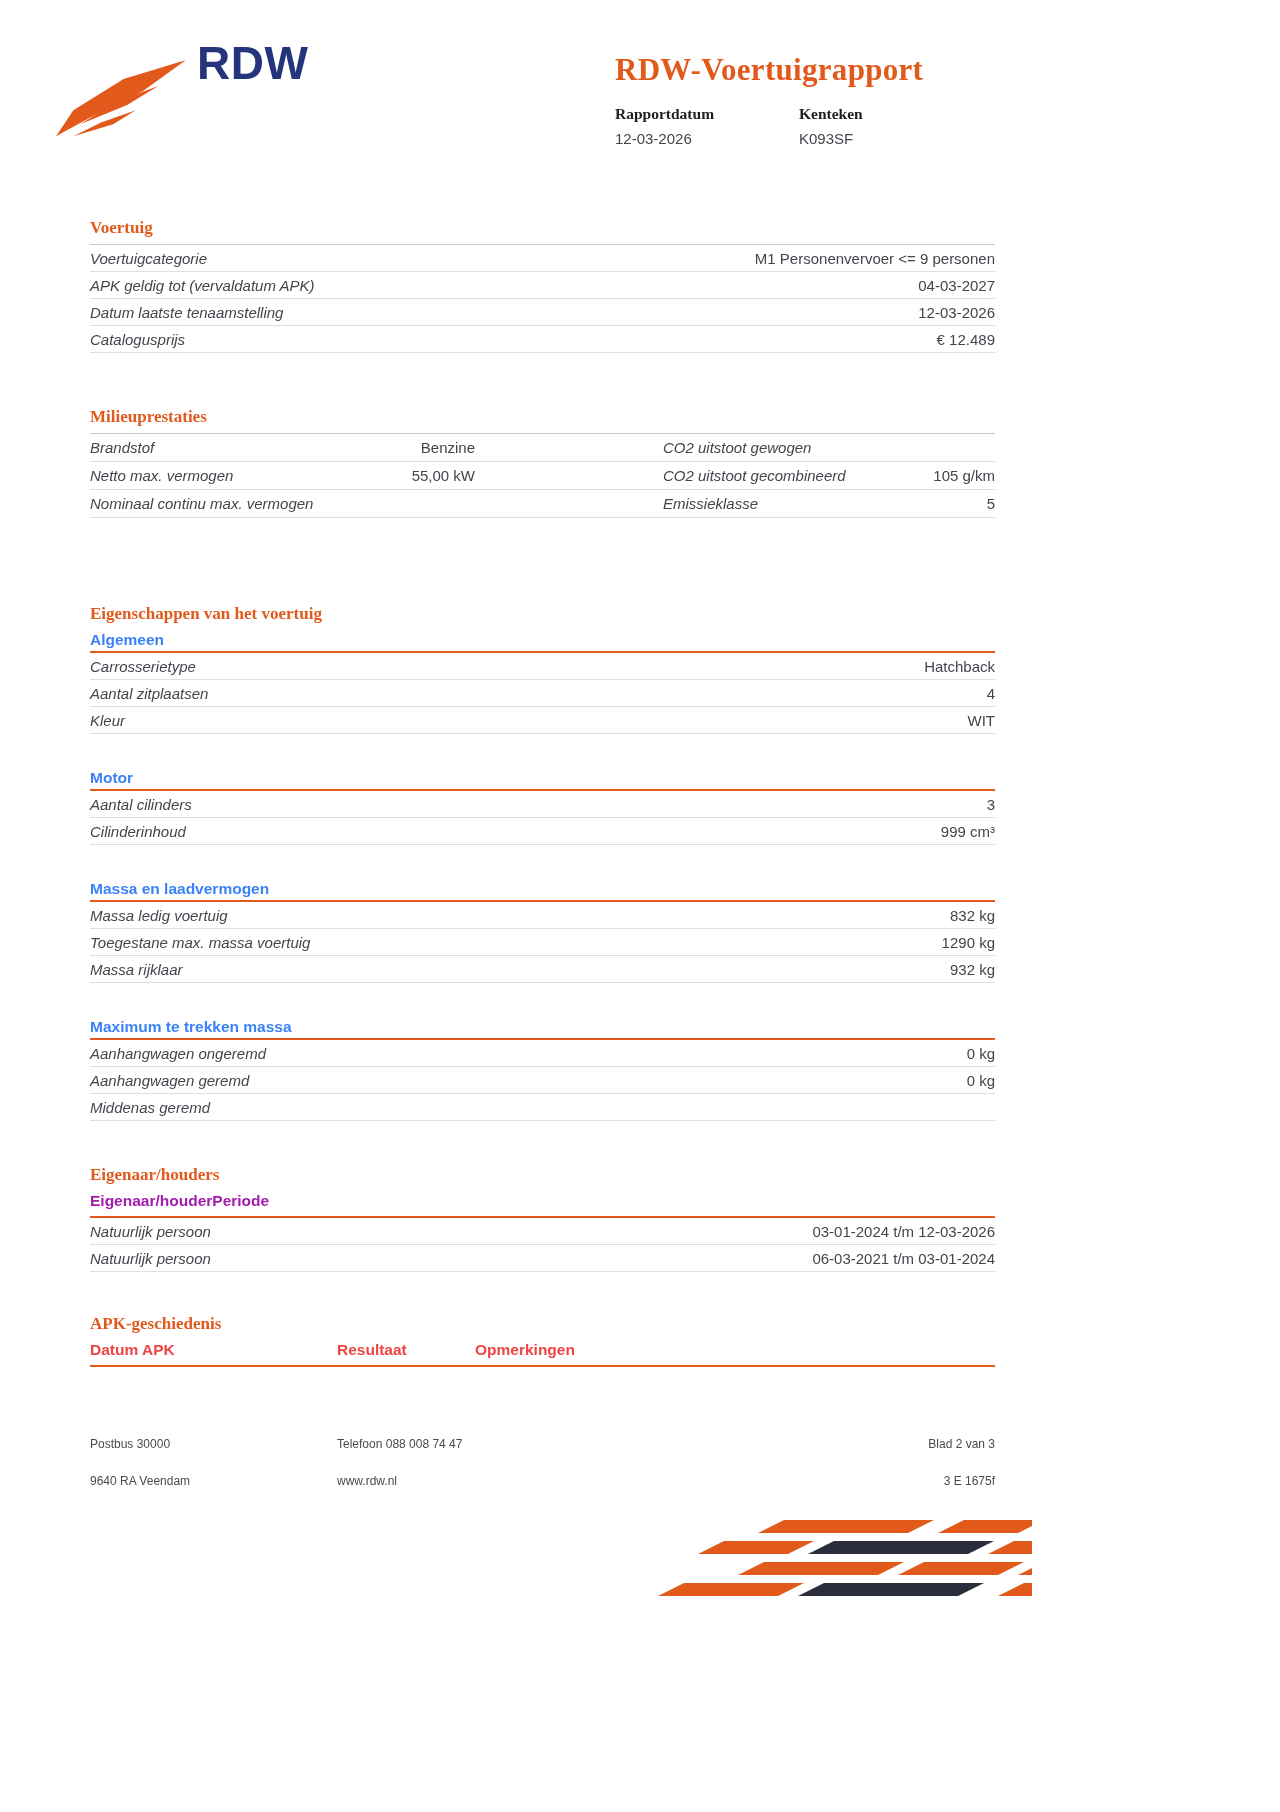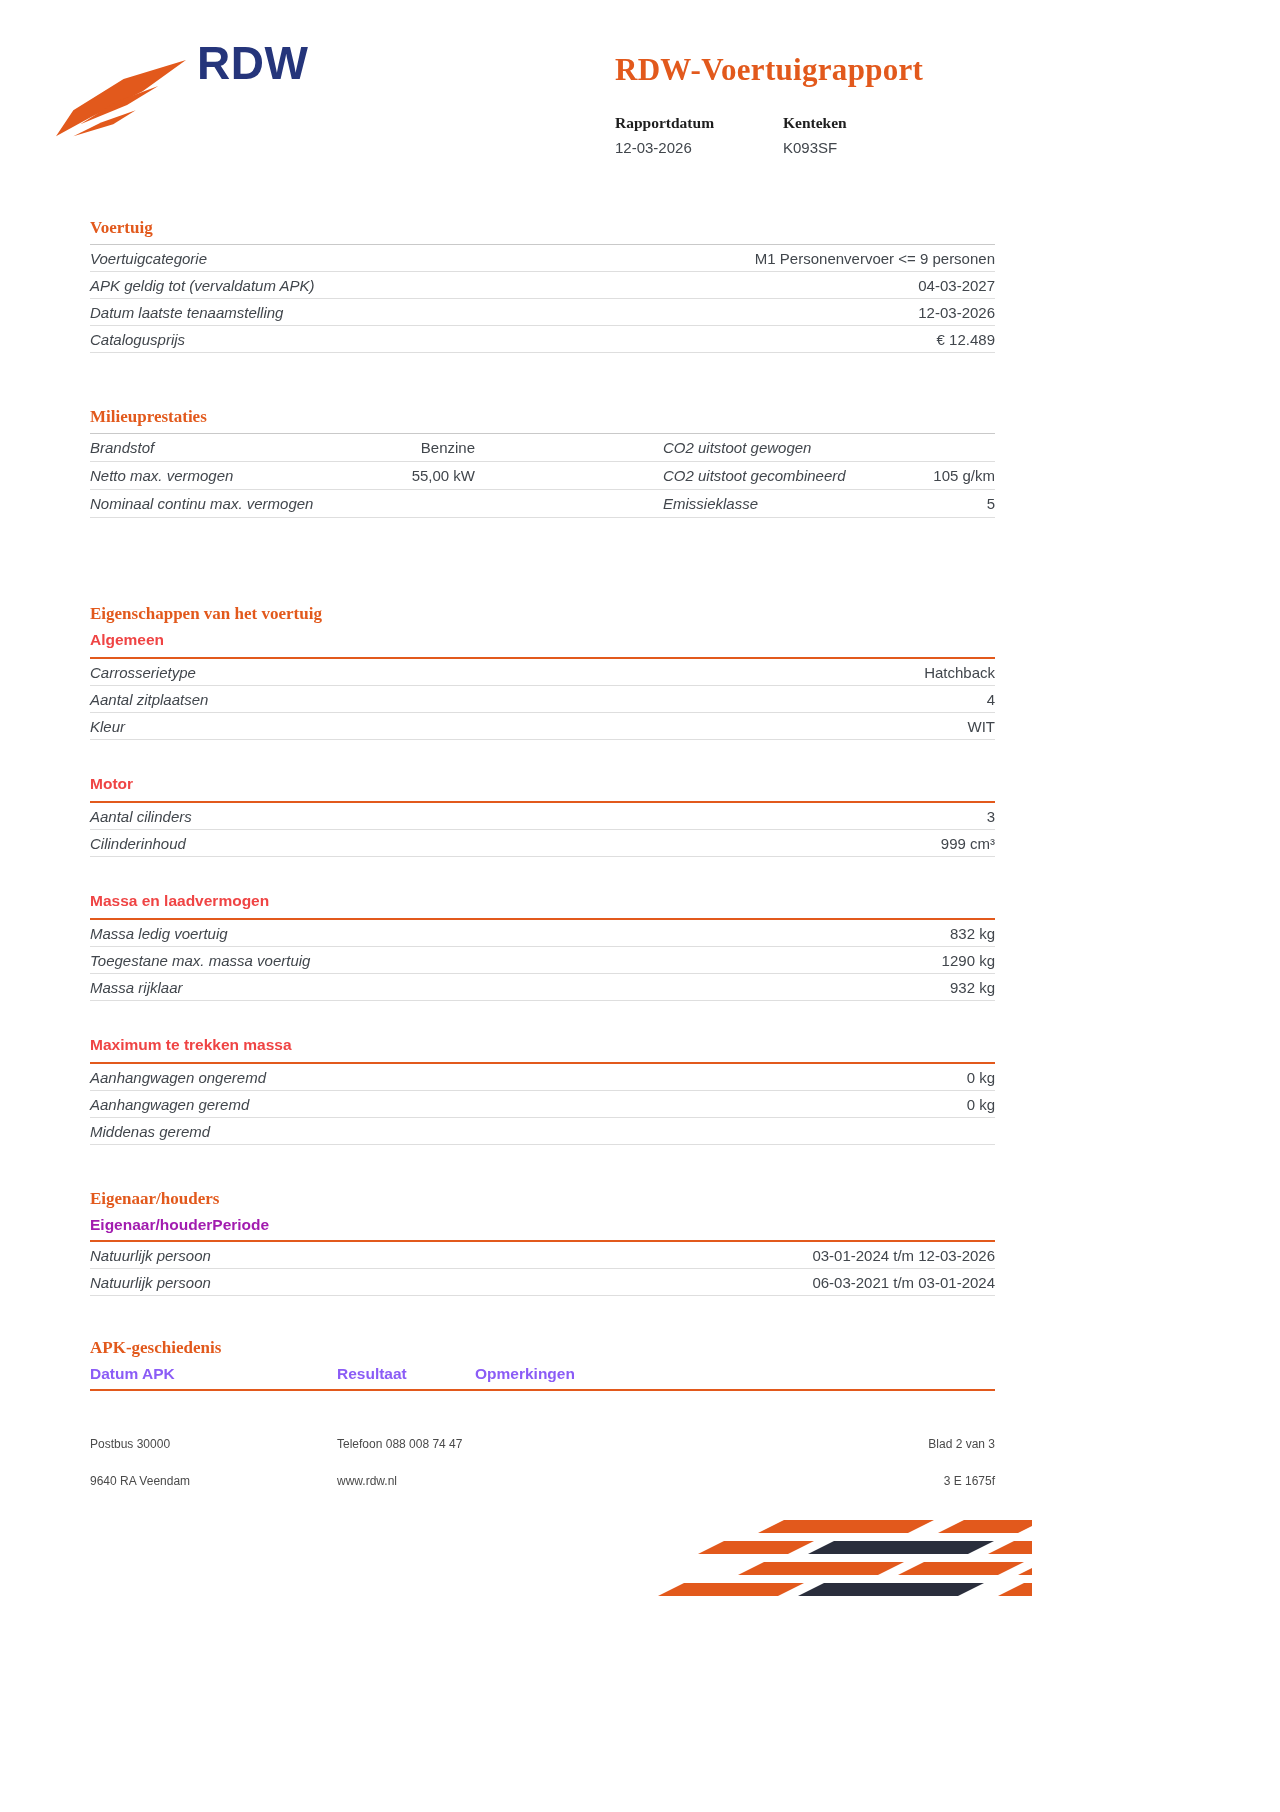--- a/index.html
+++ b/index.html
@@ -6,48 +6,48 @@
   html,body { background:#ffffff; }
   body { font-family:"Liberation Sans", sans-serif; color:#41464C; }
   .page { position:relative; width:1032px; height:1812px; background:#fff; overflow:hidden; }
 
   
   .logo { position:absolute; left:55px; top:40px; display:flex; align-items:flex-start; gap:10px; }
   .logo svg { width:132px; height:78px; margin-top:20px; }
   .logo-text { font-size:46px; font-weight:700; color:#25357B; letter-spacing:.5px; line-height:1; }
   .title-block { position:absolute; left:615px; top:52px; }
   .report-title { font-family:"Liberation Serif", serif; font-size:31px; font-weight:700; color:#E2591C; letter-spacing:.3px; }
-  .meta { display:flex; margin-top:26px; }
+  .meta { display:flex; margin-top:17px;gap:16px; }
   .meta-col-1 { width:168px; }
   .meta-label { font-family:"Liberation Serif", serif; font-weight:700; font-size:15.5px; color:#1E1E1E; }
   .meta-value { margin-top:7px; font-size:15px; color:#41464C; }
 
   
   .content { position:relative; width:905px; margin-left:90px; padding-top:218px; }
   .sec-h { font-family:"Liberation Serif", serif; font-weight:700; font-size:17px; color:#E2591C; line-height:20px; margin-bottom:6px; }
   .rows.topline { border-top:1px solid #C9C9C9; }
   .row { display:flex; align-items:center; height:27px; border-bottom:1px solid #DEDEDE; font-size:15px; }
   .lbl { flex:1; text-align:left;font-style:italic; }
   .val { text-align:right; white-space:nowrap; }
 
   .sec-milieu { margin-top:54px; }
   .milieu-row { display:grid; grid-template-columns:253px 120px 164px 250px 1fr; align-items:center; height:28px; border-bottom:1px solid #DEDEDE; font-size:15px;gap:12px; }
   .milieu-row .val-left { text-align:right; }
   .milieu-row .val-right { text-align:right; }
 
   .sec-eigenschappen { margin-top:86px; }
   .subsection { margin-top:0; }
   .subsection + .subsection { margin-top:34px; }
-  .sub-h { font-weight:700; font-size:15.5px; color:#ef4444; padding-bottom:8px; border-bottom:2px solid #E2591C; line-height:19px; }
+  .sub-h { font-weight:700; font-size:15.5px; color:#3b82f6; padding-bottom:2px; border-bottom:2px solid #E2591C; line-height:19px; }
 
   .sec-eigenaar { margin-top:44px; }
   .owner-head { display:flex; font-weight:700; font-size:15.5px; color:#a21caf; padding-bottom:6px; border-bottom:2px solid #E2591C; line-height:19px; }
 
   .sec-apk { margin-top:42px; }
-  .apk-head { display:grid; grid-template-columns:247px 138px 1fr; font-weight:700; font-size:15.5px; color:#8b5cf6; padding-bottom:6px; border-bottom:2px solid #E2591C; line-height:19px; }
+  .apk-head { display:grid; grid-template-columns:247px 138px 1fr; font-weight:700; font-size:15.5px; color:#ef4444; padding-bottom:6px; border-bottom:2px solid #E2591C; line-height:19px; }
 
   
   .footer { position:absolute; left:90px; top:1437px; width:905px; font-size:12px; color:#4A4A4A; }
   .footer-row { display:grid; grid-template-columns:247px 1fr auto; margin-bottom:23px; }
   .footer-row .f-right { text-align:right; }
 
   
   .stripes { position:absolute; left:638px; top:1520px; width:498px; height:84px; }
 </style>
 </head>

